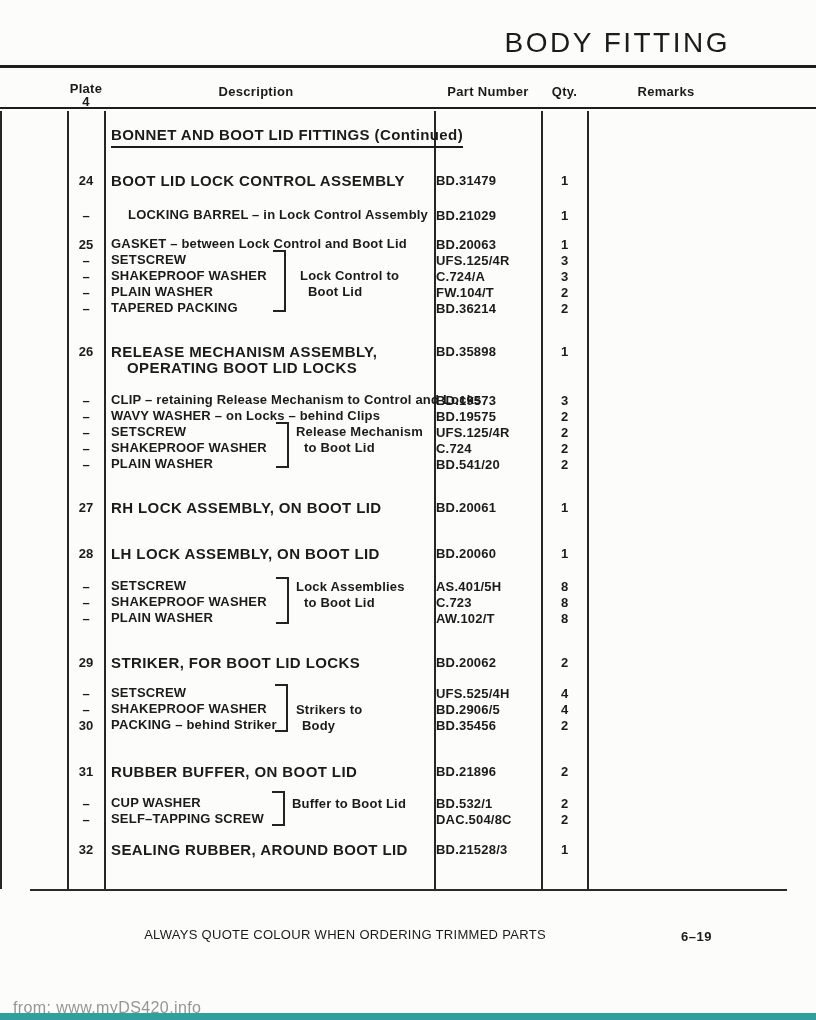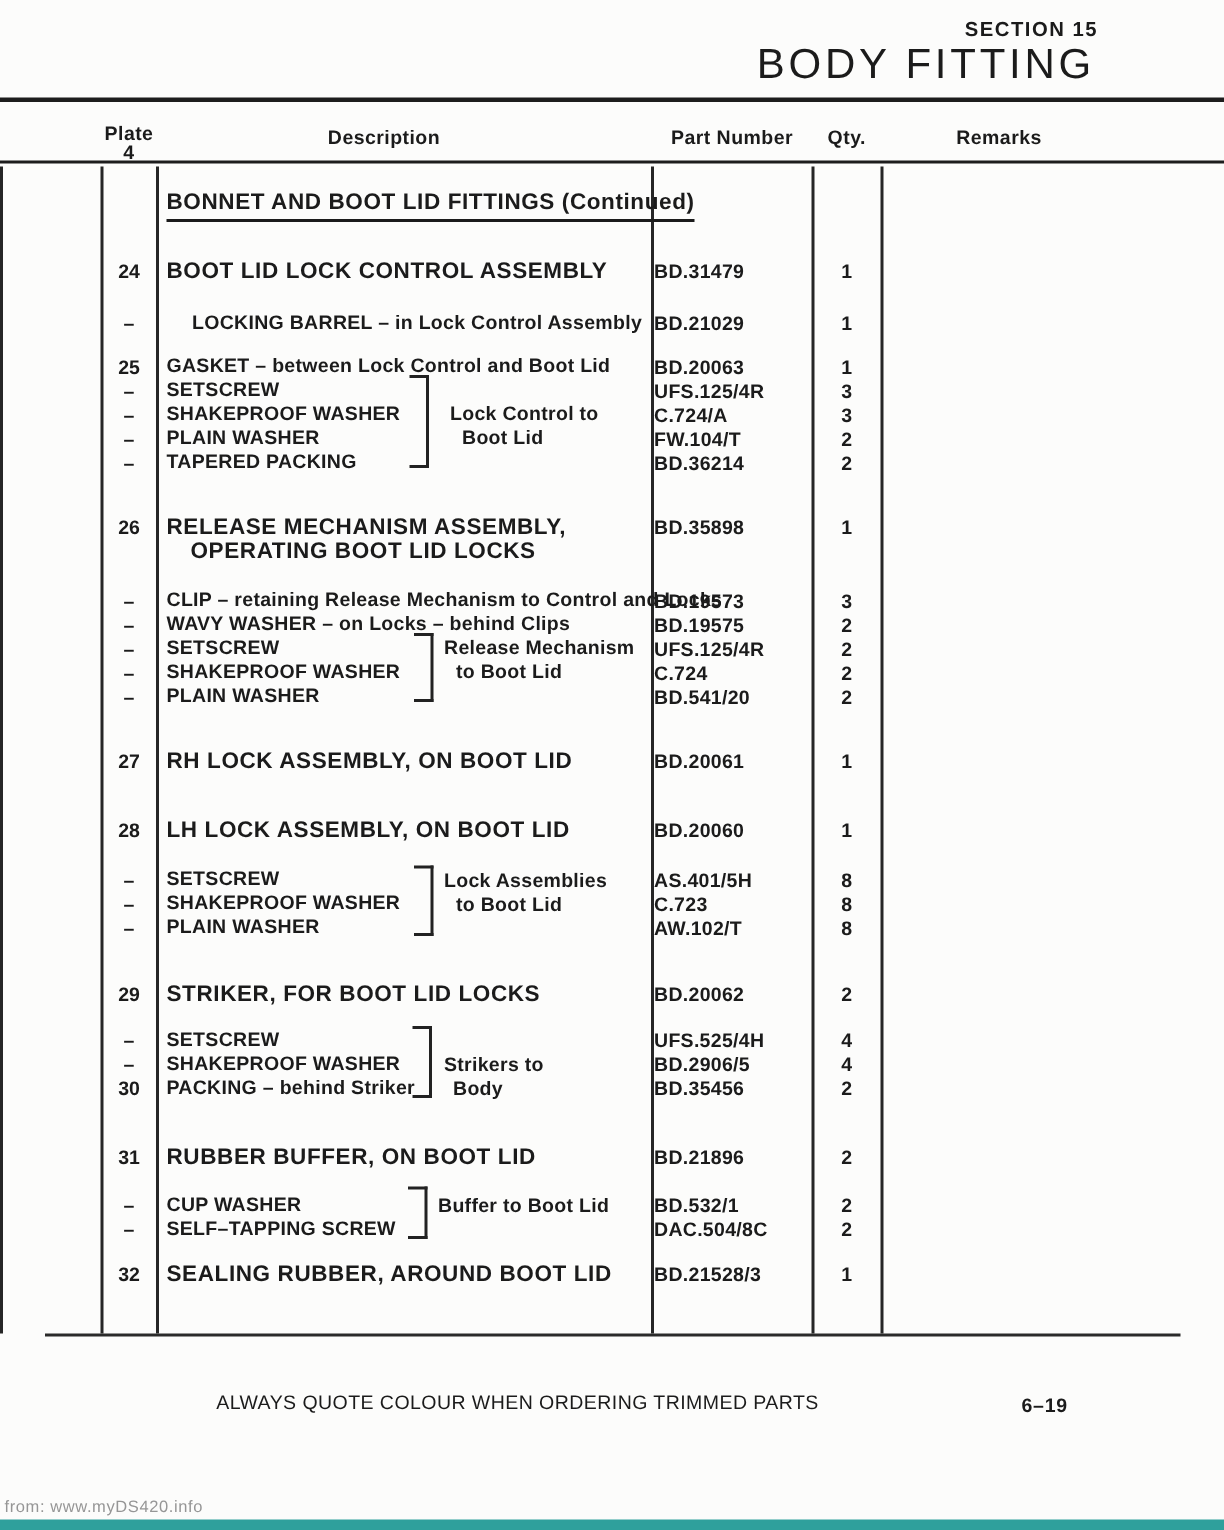--- a/index.html
+++ b/index.html
@@ -75,31 +75,30 @@
   
   #footer-note {
     position:absolute; left:108px; width:474px; top:927px; text-align:center;
     font-size:13px; font-weight:400; letter-spacing:.3px;
   }
   #page-number {
     position:absolute; left:681px; top:929px;
     font-size:13px; font-weight:600; letter-spacing:.5px;
   }
   #watermark {
-    position:absolute; left:3px; top:999px;
-    font-size:11px; color:#969696; letter-spacing:.4px;
+    position:absolute; left:13px; top:999px;
+    font-size:16px; color:#969696; letter-spacing:.4px;
   }
   #bottom-bar { position:absolute; left:0; bottom:0; width:816px; height:7px; }
 </style>
 </head>
 <body>
 
 <div class="page">
 
-  <div class="section-label">SECTION 15</div>
   <div class="page-title">BODY FITTING</div>
 
   <div class="hrule" id="rule-top"></div>
   <div class="hrule" id="rule-mid"></div>
   <div id="rule-bottom"></div>
 
   <div class="col-head" id="head-plate">
     <div>Plate</div>
     <div>4</div>
   </div>

